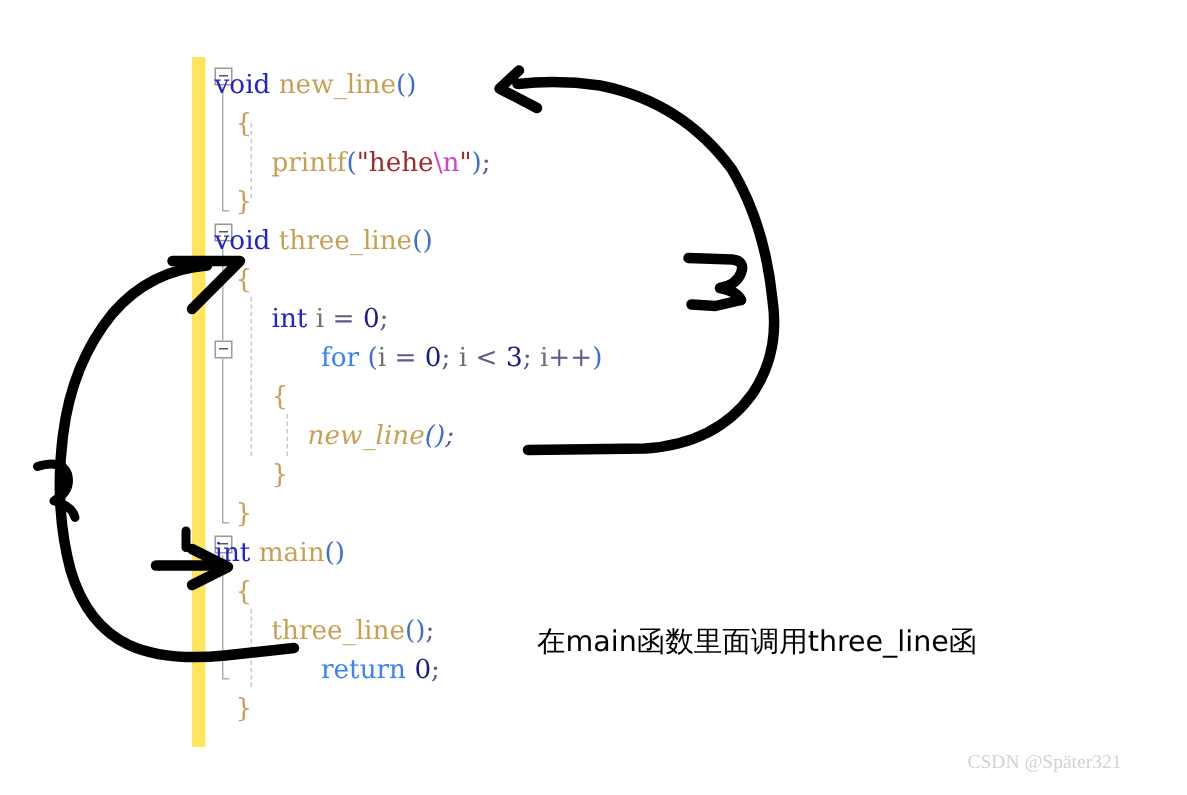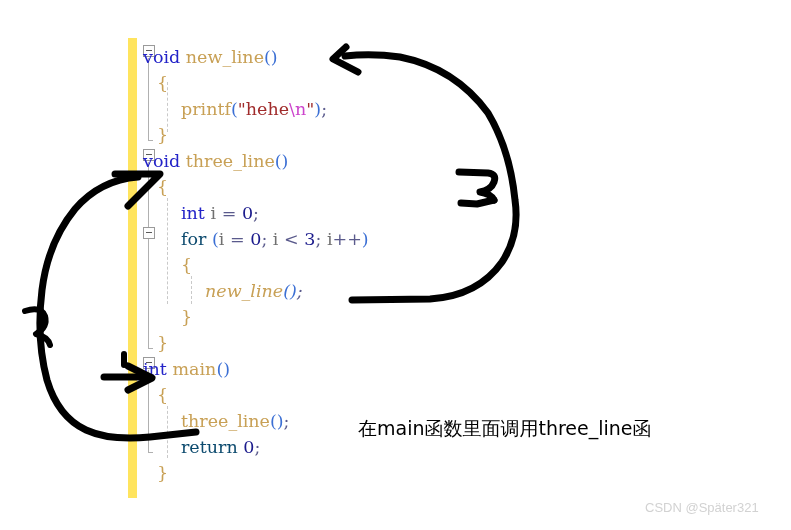--- a/index.html
+++ b/index.html
@@ -58,21 +58,21 @@
   .line {
     position: relative;
     height: 26px;
     white-space: pre;
   }
   .ind1 { padding-left: 14px; }
   .ind2 { padding-left: 38px; }
   .ind3 { padding-left: 62px; font-style: italic; }
 
   .kw      { color: #2323c8; }          
-  .kwflow  { color: #0c4a6e; }          
+  .kwflow  { color: #3b82f6; margin-left: 33px; }          
   .fn      { color: #c8a055; }          
   .punct   { color: #3b6fd4; }          
   .brace   { color: #c8a055; }          
   .var     { color: #707070; }
   .num     { color: #1a1a8c; }
   .str     { color: #a02b2b; }
   .esc     { color: #cc44cc; }
   .op      { color: #5a5a8c; }
   .semi    { color: #5a5a8c; }
 
@@ -124,21 +124,21 @@
     white-space: pre;
     letter-spacing: 0px;
   }
   #annotation .aline { height: 27.5px; }
 
   
   #watermark {
     position: absolute;
     left: 645px;
     top: 500px;
-    font-family: Liberation Sans, sans-serif;
+    font-family: Liberation Serif, serif;
     font-size: 13px;
     color: #d2d2d2;
     white-space: pre;
   }
 
   
   #ink {
     position: absolute;
     left: 0;
     top: 0;

